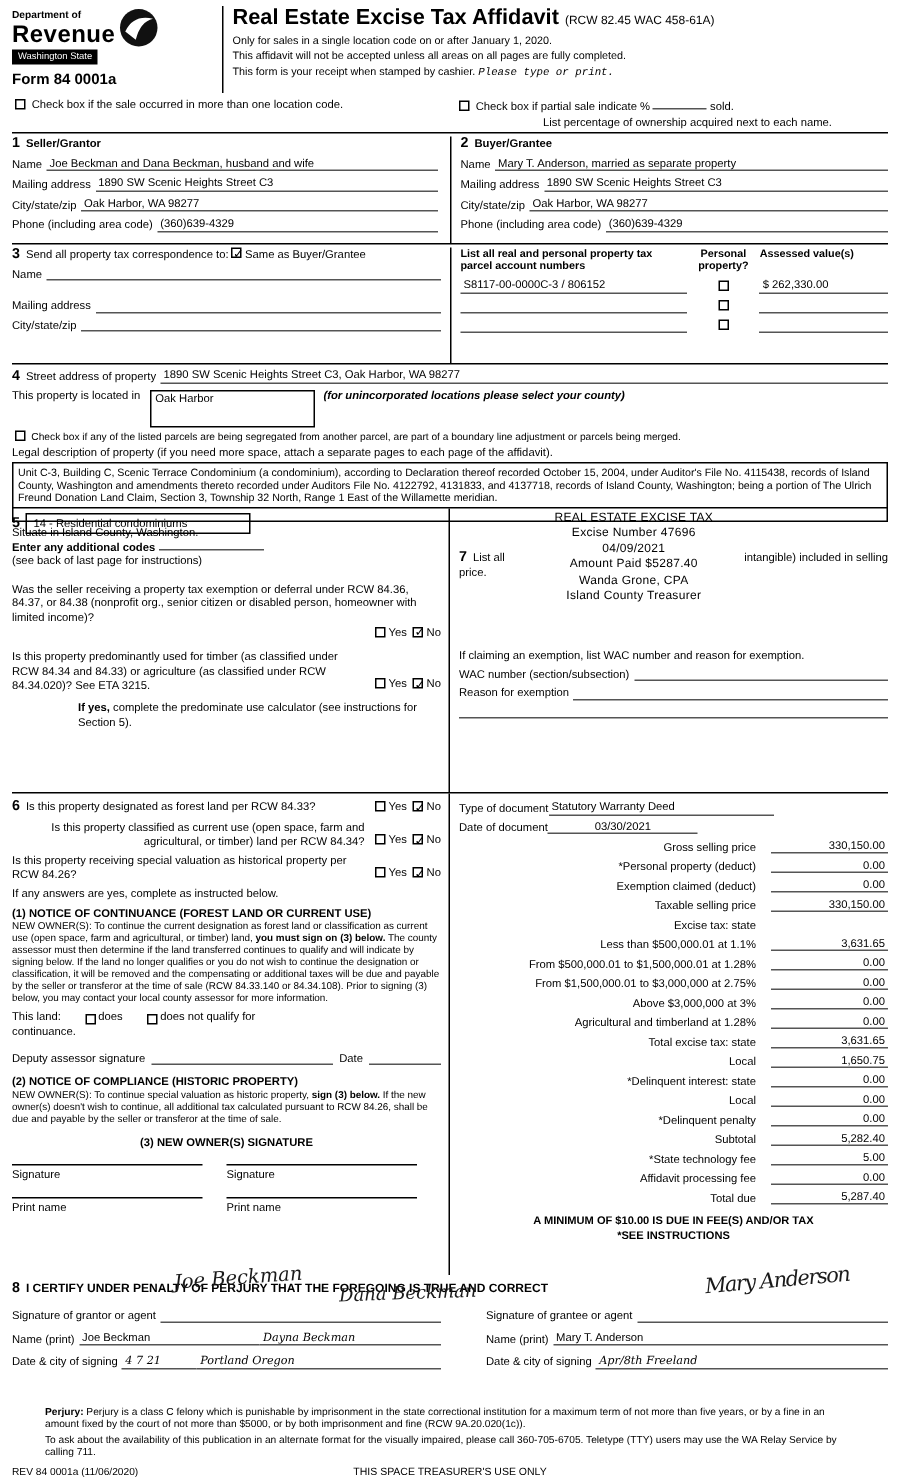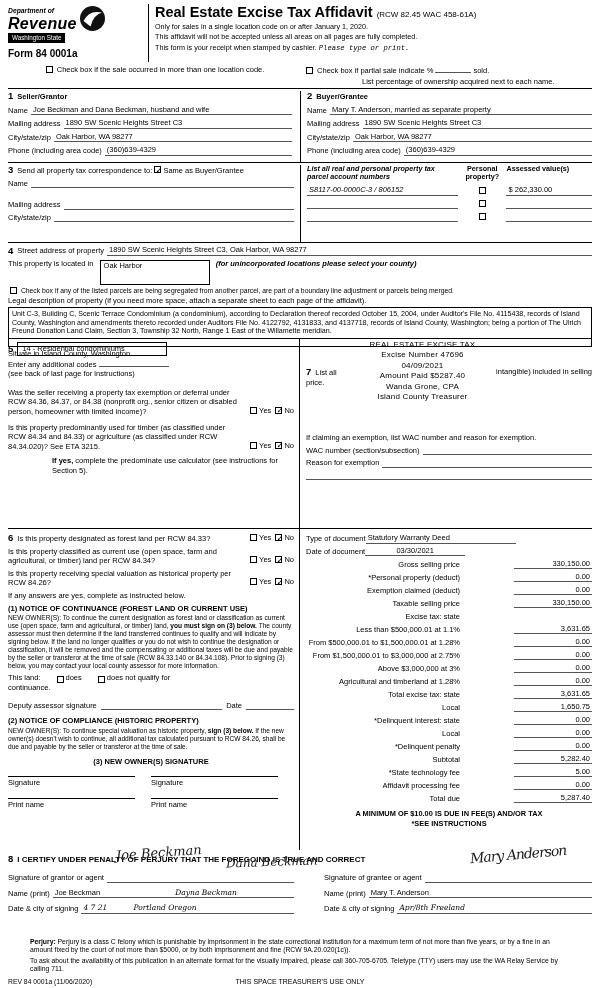--- a/index.html
+++ b/index.html
@@ -18,48 +18,48 @@
   .cb { display:inline-block; width:7px; height:7px; border:1px solid #000; position:relative; vertical-align:-1px; margin:0 2px; flex:none; }
   .cb.checked::after { content:"✓"; position:absolute; left:0; top:-2.5px; font-size:8.5px; font-weight:bold; }
   .fline { display:flex; align-items:flex-end; margin-top:3px; }
   .flabel { flex:none; padding-right:3px; }
   .fval { flex:1; border-bottom:1px solid #555; padding:0 2px; min-height:9px; }
   .script { font-family:"DejaVu Serif",serif; font-style:italic; }
 
   
   .header { display:flex; height:58px; }
   .hleft { width:140px; flex:none; padding-top:1px; }
-  .deptline { display:flex; gap:2px;font-style:italic; }
+  .deptline { display:flex; gap:2px; }
   .dept { font-size:6.8px; font-weight:bold; margin-top:2px; }
   .revenue { font-size:16px; font-weight:bold; letter-spacing:.3px; line-height:1; }
   .statebar { background:#000; color:#fff; font-size:6.3px; padding:1px 4px; display:inline-block; margin-top:1px; }
   .formno { font-weight:bold; font-size:10px; margin-top:5px; }
   .hright { flex:1; border-left:1.5px solid #000; padding:1px 0 0 6px; }
   .title { font-size:14.5px; font-weight:bold; line-height:1.05; }
   .title .rcw { font-size:8px; font-weight:normal; }
   .hnote { font-size:7.2px; margin-top:1.5px; }
 
   
   .topchecks { height:26px; padding-top:3px; display:flex; }
-  .tc-left { width:292px; flex:none;text-align:center; }
+  .tc-left { width:292px; flex:none; }
   .tc-right { flex:1; padding-left:4px; }
   .pct-ul { display:inline-block; width:36px; border-bottom:1px solid #555; height:8px; margin:0 2px; }
   .tc-ind { padding-left:58px; margin-top:1px; }
 
   
   .parties { height:74px; border-top:1px solid #000; padding-top:2px; }
   .party { width:50%; flex:none; padding-right:8px; }
   .party.pr { border-left:1px solid #000; padding-left:6px; padding-right:0; }
   .phead { display:flex; align-items:baseline; margin-bottom:1px; }
 
   
   .sec3 { height:80px; border-top:1px solid #000; padding-top:2px; display:flex; }
   .s3left { width:292px; flex:none; padding-right:6px; }
   .s3right { flex:1; border-left:1px solid #000; padding-left:6px; }
-  .pt-c1 { width:53%; flex:none; padding-right:4px;font-style:italic; }
+  .pt-c1 { width:53%; flex:none; padding-right:4px; }
   .pt-c2 { width:17%; flex:none; text-align:center; }
   .pt-c3 { width:30%; flex:none; }
   .pt-head { font-size:7.2px; line-height:1.15; }
   .pt-row { display:flex; align-items:flex-end; margin-top:3.5px; }
   .pt-row .pv { border-bottom:1px solid #555; min-height:9px; padding:0 2px; }
 
   
   .sec4 { height:96px; border-top:1px solid #000; padding-top:2px; }
   .locbox { display:inline-block; border:1px solid #000; min-width:110px; padding:0 3px; height:25px; margin:0 4px; vertical-align:-2px; }
   .small { font-size:6.8px; }
@@ -88,21 +88,21 @@
   .notice-body { font-size:6.6px; line-height:1.22; margin-top:1px; }
   .landrow { margin-top:3px; display:flex; align-items:flex-end; }
   .deputyrow { display:flex; align-items:flex-end; margin-top:8px; }
   .n3title { text-align:center; font-weight:bold; margin-top:6px; }
   .n3sigs { display:flex; margin-top:10px; }
   .n3col { flex:1; padding-right:16px; }
   .sigspace { border-bottom:1px solid #000; height:1px; margin-bottom:1px; }
 
   
   .docline { display:flex; align-items:flex-end; margin-top:2px; }
-  .taxline { display:flex; align-items:flex-end; height:13px;gap:44px; }
+  .taxline { display:flex; align-items:flex-end; height:13px; }
   .tl-label { flex:1; text-align:right; padding-right:10px; }
   .tl-val { width:78px; flex:none; text-align:right; border-bottom:1px solid #555; padding-right:2px; min-height:9px; }
   .taxline.nol .tl-val { border-bottom:none; }
   .minline { text-align:center; font-weight:bold; margin-top:6px; font-size:7.4px; }
 
   
   .sec8 { height:84px; position:relative; padding-top:4px; }
   .certline { display:flex; align-items:baseline; font-size:8px; }
   .s8cols { margin-top:2px; }
   .s8l { width:300px; flex:none; padding-right:14px; }
@@ -263,42 +263,42 @@
     </div>
     <div style="margin-top:3px;">
       <span>This property is located in</span>
       <span class="locbox">Oak Harbor</span>
       <span class="bi">(for unincorporated locations please select your county)</span>
     </div>
     <div class="small" style="margin-top:2px;">
       <span class="cb"></span>
       <span>Check box if any of the listed parcels are being segregated from another parcel, are part of a boundary line adjustment or parcels being merged.</span>
     </div>
-    <div style="margin-top:1px;">Legal description of property (if you need more space, attach a separate sheet to each page of the affidavit).</div>
+    <div style="margin-top:1px;">Legal description of property (if you need more space, attach a separate pages to each page of the affidavit).</div>
     <div class="legalbox">Unit C-3, Building C, Scenic Terrace Condominium (a condominium), according to Declaration thereof recorded October 15, 2004, under Auditor's File No. 4115438, records of Island County, Washington and amendments thereto recorded under Auditors File No. 4122792, 4131833, and 4137718, records of Island County, Washington; being a portion of The Ulrich Freund Donation Land Claim, Section 3, Township 32 North, Range 1 East of the Willamette meridian.</div>
     <div style="margin-top:2px;">
       <span>Situate in</span>
       <span>Island County, Washington.</span>
     </div>
   </div>
 
   <div class="main">
     <div class="mrow1">
 
       <div class="colL">
         <div style="display:flex;align-items:center;">
           <span class="secnum">5</span>
           <span class="codebox">14 - Residential condominiums</span>
         </div>
-        <div style="margin-top:3px;">
+        <div style="margin-top:3px;font-weight:bold;">
           <span>Enter any additional codes</span>
           <span class="codes-ul"></span>
         </div>
         <div>(see back of last page for instructions)</div>
-        <div class="qrow" style="margin-top:9px;">
+        <div class="qrow" style="margin-top:9px;flex-direction:column;">
           <div class="qtext">Was the seller receiving a property tax exemption or deferral under RCW 84.36, 84.37, or 84.38 (nonprofit org., senior citizen or disabled person, homeowner with limited income)?</div>
           <div class="yn">
             <span class="cb"></span><span>Yes</span>
             <span class="cb checked"></span><span>No</span>
           </div>
         </div>
         <div class="qrow">
           <div class="qtext">Is this property predominantly used for timber (as classified under RCW 84.34 and 84.33) or agriculture (as classified under RCW 84.34.020)? See ETA 3215.</div>
           <div class="yn">
             <span class="cb"></span><span>Yes</span>
@@ -341,21 +341,21 @@
     <div class="mrow2">
 
       <div class="colL">
         <div class="qrow" style="margin-top:1px;">
           <div class="qtext"><span class="secnum">6</span><span>Is this property designated as forest land per RCW 84.33?</span></div>
           <div class="yn">
             <span class="cb"></span><span>Yes</span>
             <span class="cb checked"></span><span>No</span>
           </div>
         </div>
-        <div class="qrow" style="margin-top:3px;">
+        <div class="qrow" style="margin-top:3px;text-align:right;">
           <div class="qtext">Is this property classified as current use (open space, farm and agricultural, or timber) land per RCW 84.34?</div>
           <div class="yn">
             <span class="cb"></span><span>Yes</span>
             <span class="cb checked"></span><span>No</span>
           </div>
         </div>
         <div class="qrow" style="margin-top:3px;">
           <div class="qtext">Is this property receiving special valuation as historical property per RCW 84.26?</div>
           <div class="yn">
             <span class="cb"></span><span>Yes</span>

